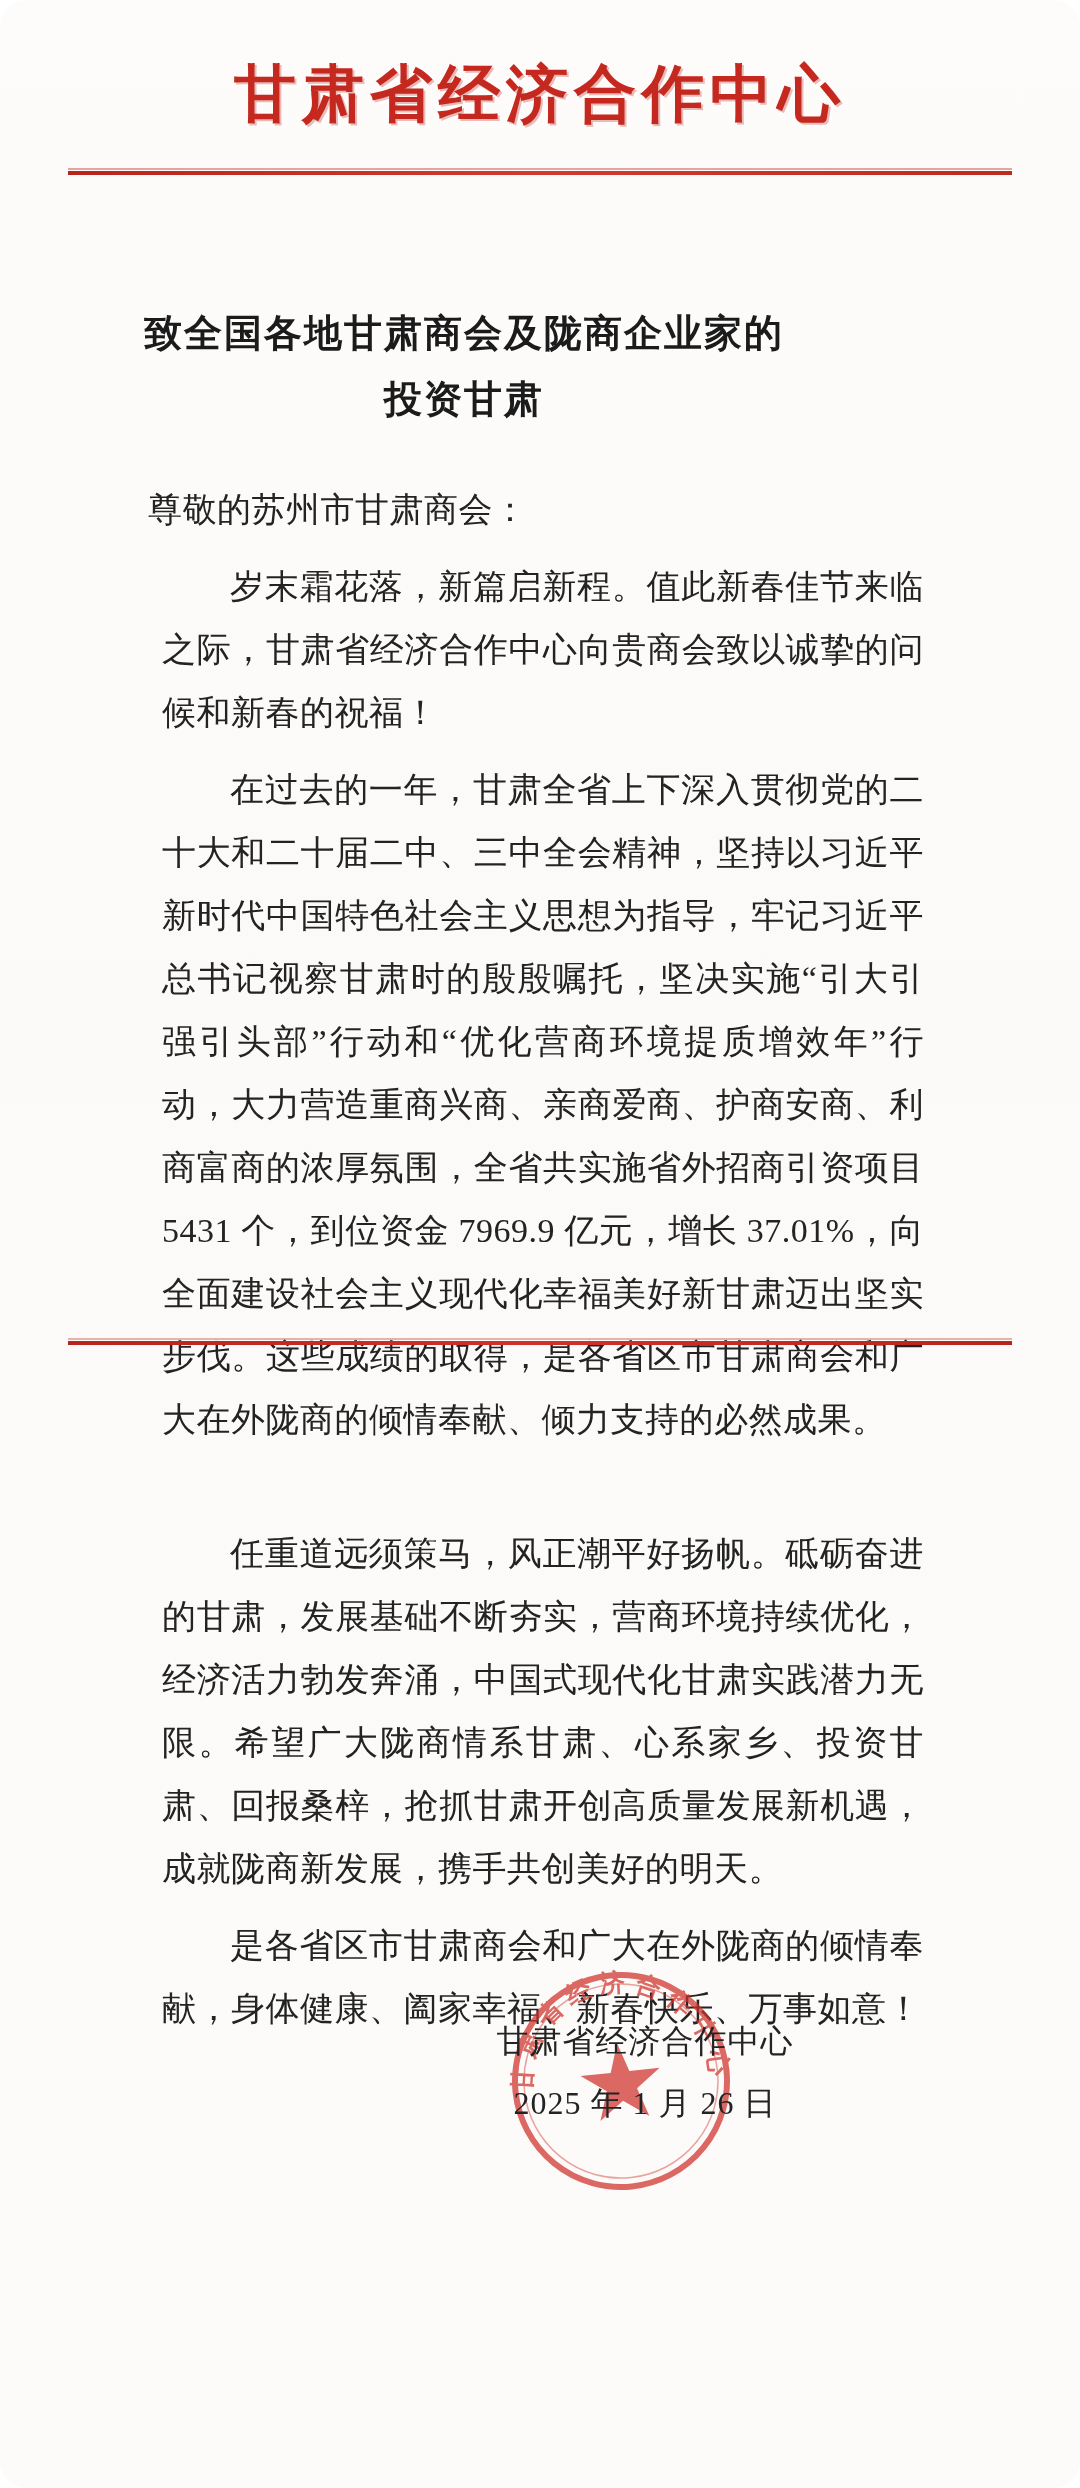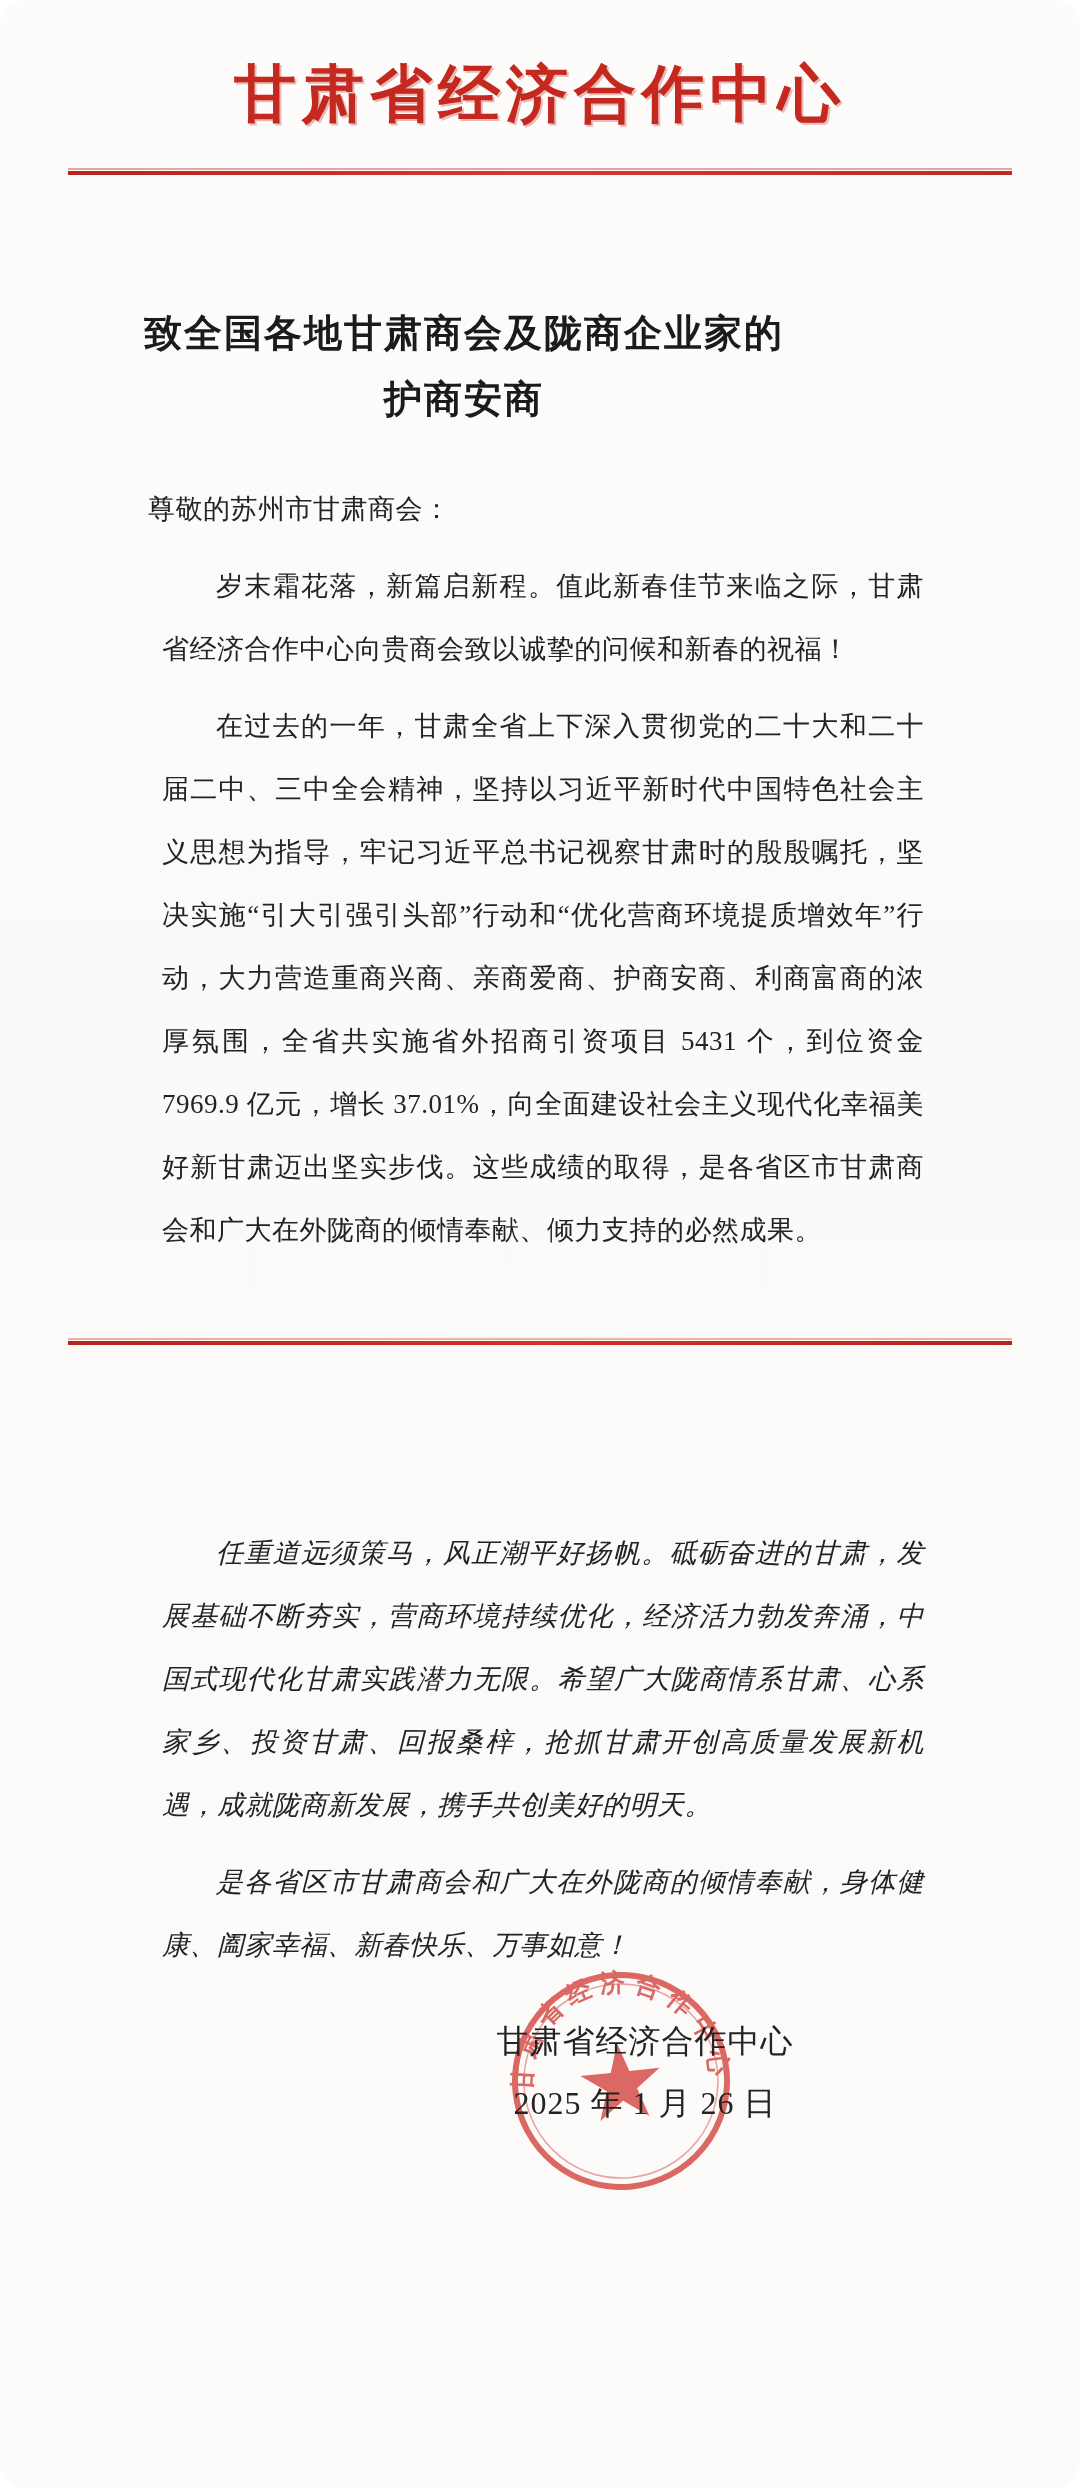--- a/index.html
+++ b/index.html
@@ -75,29 +75,29 @@
     letter-spacing: 2px;
     color: #1b1b1b;
   }
   .doc-title .line2 { display: block; }
 
   
   .body-block {
     position: absolute;
     left: 148px;
     width: 790px;
-    font-size: 27px;
+    font-size: 34px;
     line-height: 63px;
     letter-spacing: 0.5px;
     color: #232323;
     text-align: justify;
     text-justify: inter-ideograph;
   }
   .body-block.sec1 { top: 478px; }
-  .body-block.sec2 { top: 1508px; font-style: italic; }
+  .body-block.sec2 { top: 1508px; }
 
   .salutation {
     text-align: left;
     margin: 0 0 0 0;
   }
   .para {
     margin: 14px;
     text-indent: 2em;
     text-align: justify;
   }
@@ -168,21 +168,21 @@
     <div class="letterhead-title">甘肃省经济合作中心</div>
   </div>
 
   <div class="rule-top">
     <div class="thin"></div>
     <div class="thick"></div>
   </div>
 
   <div class="doc-title">
     <span class="line1">致全国各地甘肃商会及陇商企业家的</span>
-    <span class="line2">护商安商</span>
+    <span class="line2">投资甘肃</span>
   </div>
 
   <div class="body-block sec1">
     <p class="salutation">尊敬的苏州市甘肃商会：</p>
     <p class="para">岁末霜花落，新篇启新程。值此新春佳节来临之际，甘肃省经济合作中心向贵商会致以诚挚的问候和新春的祝福！</p>
     <p class="para">在过去的一年，甘肃全省上下深入贯彻党的二十大和二十届二中、三中全会精神，坚持以习近平新时代中国特色社会主义思想为指导，牢记习近平总书记视察甘肃时的殷殷嘱托，坚决实施“引大引强引头部”行动和“优化营商环境提质增效年”行动，大力营造重商兴商、亲商爱商、护商安商、利商富商的浓厚氛围，全省共实施省外招商引资项目 5431 个，到位资金 7969.9 亿元，增长 37.01%，向全面建设社会主义现代化幸福美好新甘肃迈出坚实步伐。这些成绩的取得，是各省区市甘肃商会和广大在外陇商的倾情奉献、倾力支持的必然成果。</p>
   </div>
 
   <div class="rule-mid">
     <div class="thin"></div>

